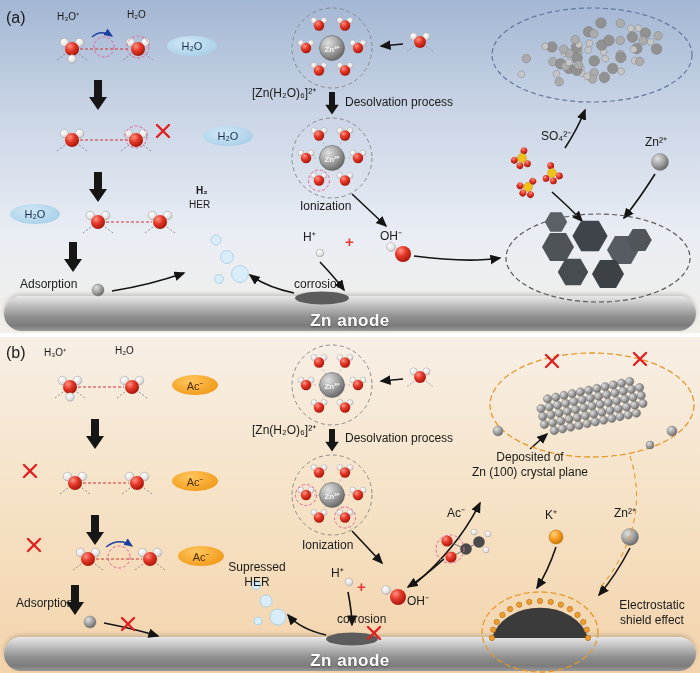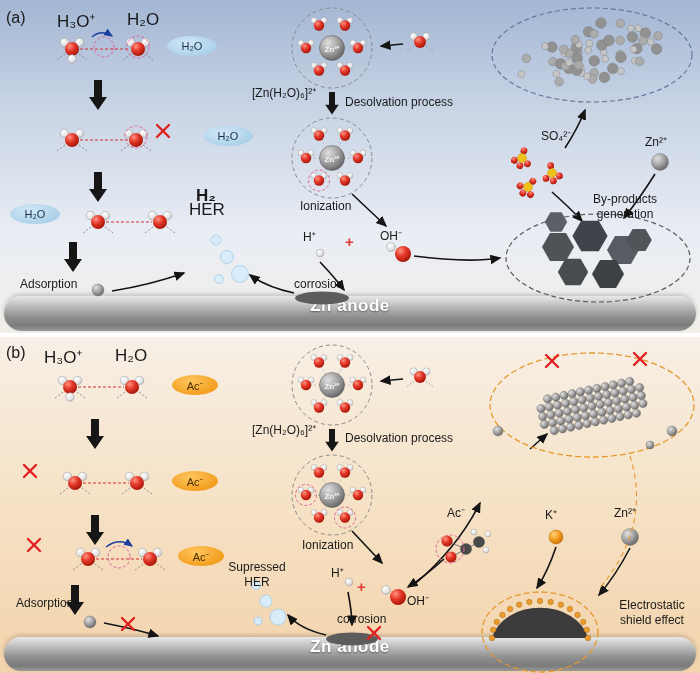--- a/index.html
+++ b/index.html
@@ -5,27 +5,27 @@
   html,body{margin:0;padding:0;background:#ffffff;}
   #fig{position:relative;width:700px;height:673px;background:#ffffff;overflow:hidden;
        font-family:"Liberation Sans",sans-serif;}
   .panel{position:absolute;left:0;width:700px;z-index:0;}
   #panelA{top:0;height:333px;background:linear-gradient(180deg,#a3b6d3 0%,#c6d2e4 30%,#e9edf4 70%,#f2efe9 100%);}
   #panelB{top:337px;height:336px;background:linear-gradient(180deg,#f7efe6 0%,#f6e3c8 45%,#f3d3ab 100%);}
   svg.lay{position:absolute;left:0;z-index:2;pointer-events:none;}
   #svgA{top:0;}
   #svgB{top:335px;}
   .bar{position:absolute;left:4px;width:692px;height:35px;border-radius:18px;z-index:1;
-       display:flex;align-items:flex-start;justify-content:center;
+       display:flex;align-items:flex-end;justify-content:center;
        background:linear-gradient(180deg,#e8e8e8 0%,#c3c3c3 25%,#8f8f8f 60%,#7b7b7b 85%,#9a9a9a 100%);
        box-shadow:0 -2px 4px rgba(0,0,0,0.18);}
   #barA{top:296px;}
   #barB{top:637px;height:34px;}
   .bar span{font-weight:bold;font-size:17px;color:#ffffff;letter-spacing:0.5px;text-shadow:0 1px 2px rgba(0,0,0,0.45);}
-  .lb{position:absolute;z-index:3;font-size:17px;color:#1a1a1a;white-space:pre-line;line-height:1.25;}
+  .lb{position:absolute;z-index:3;font-size:10px;color:#1a1a1a;white-space:pre-line;line-height:1.25;}
   .s12{font-size:12px;}
   .big{font-size:16px;}
   .ctr{text-align:center;}
   .red{color:#e53935;font-weight:bold;font-size:15px;}
   .core{position:absolute;z-index:3;width:30px;text-align:center;font-weight:bold;font-size:8px;color:#f4f4f4;}
   .chip{position:absolute;z-index:3;display:flex;align-items:center;justify-content:center;
         font-size:11px;border-radius:50%;}
   .chip.blue{width:50px;height:20px;background:radial-gradient(ellipse at 40% 35%,#d2e8f7,#9cc8e4);color:#16324a;}
   .chip.org{width:46px;height:20px;background:radial-gradient(ellipse at 40% 30%,#ffc65e,#ee8e06);color:#4a2d00;}
   
@@ -537,41 +537,41 @@
   <div class="lb" style="left:189px;top:199px;">HER</div>
   <div class="lb s12" style="left:252px;top:86px;">[Zn(H₂O)₆]²⁺</div>
   <div class="lb s12" style="left:345px;top:95px;">Desolvation process</div>
   <div class="lb s12" style="left:300px;top:199px;">Ionization</div>
   <div class="lb s12" style="left:303px;top:230px;">H⁺</div>
   <div class="lb red" style="left:345px;top:233px;">+</div>
   <div class="lb s12" style="left:380px;top:229px;">OH⁻</div>
   <div class="lb s12" style="left:294px;top:277px;">corrosion</div>
   <div class="lb s12" style="left:541px;top:129px;">SO₄²⁻</div>
   <div class="lb s12" style="left:645px;top:135px;">Zn²⁺</div>
-  <div class="lb s12 ctr" style="left:565px;top:192px;width:120px;">By-products
-generation</div>
   <div class="core" style="left:317px;top:43px;">Zn²⁺</div>
   <div class="core" style="left:317px;top:153px;">Zn²⁺</div>
 
   <div class="lb big" style="left:6px;top:343px;">(b)</div>
   <div class="lb" style="left:44px;top:347px;">H₃O⁺</div>
   <div class="lb" style="left:115px;top:345px;">H₂O</div>
   <div class="chip org" style="left:172px;top:375px;">Ac⁻</div>
   <div class="chip org" style="left:172px;top:471px;">Ac⁻</div>
   <div class="chip org" style="left:178px;top:546px;">Ac⁻</div>
   <div class="lb s12" style="left:16px;top:596px;">Adsorption</div>
   <div class="lb s12 ctr" style="left:218px;top:545px;width:78px;margin-top:15px;">Supressed
 HER</div>
   <div class="lb s12" style="left:252px;top:423px;">[Zn(H₂O)₆]²⁺</div>
   <div class="lb s12" style="left:345px;top:431px;">Desolvation process</div>
   <div class="lb s12" style="left:302px;top:538px;">Ionization</div>
   <div class="lb s12" style="left:331px;top:566px;">H⁺</div>
   <div class="lb red" style="left:357px;top:578px;">+</div>
   <div class="lb s12" style="left:407px;top:594px;">OH⁻</div>
   <div class="lb s12" style="left:337px;top:612px;">corrosion</div>
+  <div class="lb s12 ctr" style="left:455px;top:450px;width:150px;">Deposited of
+Zn (100) crystal plane</div>
   <div class="lb s12" style="left:447px;top:506px;">Ac⁻</div>
   <div class="lb s12" style="left:545px;top:508px;">K⁺</div>
   <div class="lb s12" style="left:614px;top:506px;">Zn²⁺</div>
   <div class="lb s12 ctr" style="left:602px;top:598px;width:100px;">Electrostatic
 shield effect</div>
   <div class="core" style="left:317px;top:380px;">Zn²⁺</div>
   <div class="core" style="left:317px;top:490px;">Zn²⁺</div>
 
 </div>
 

